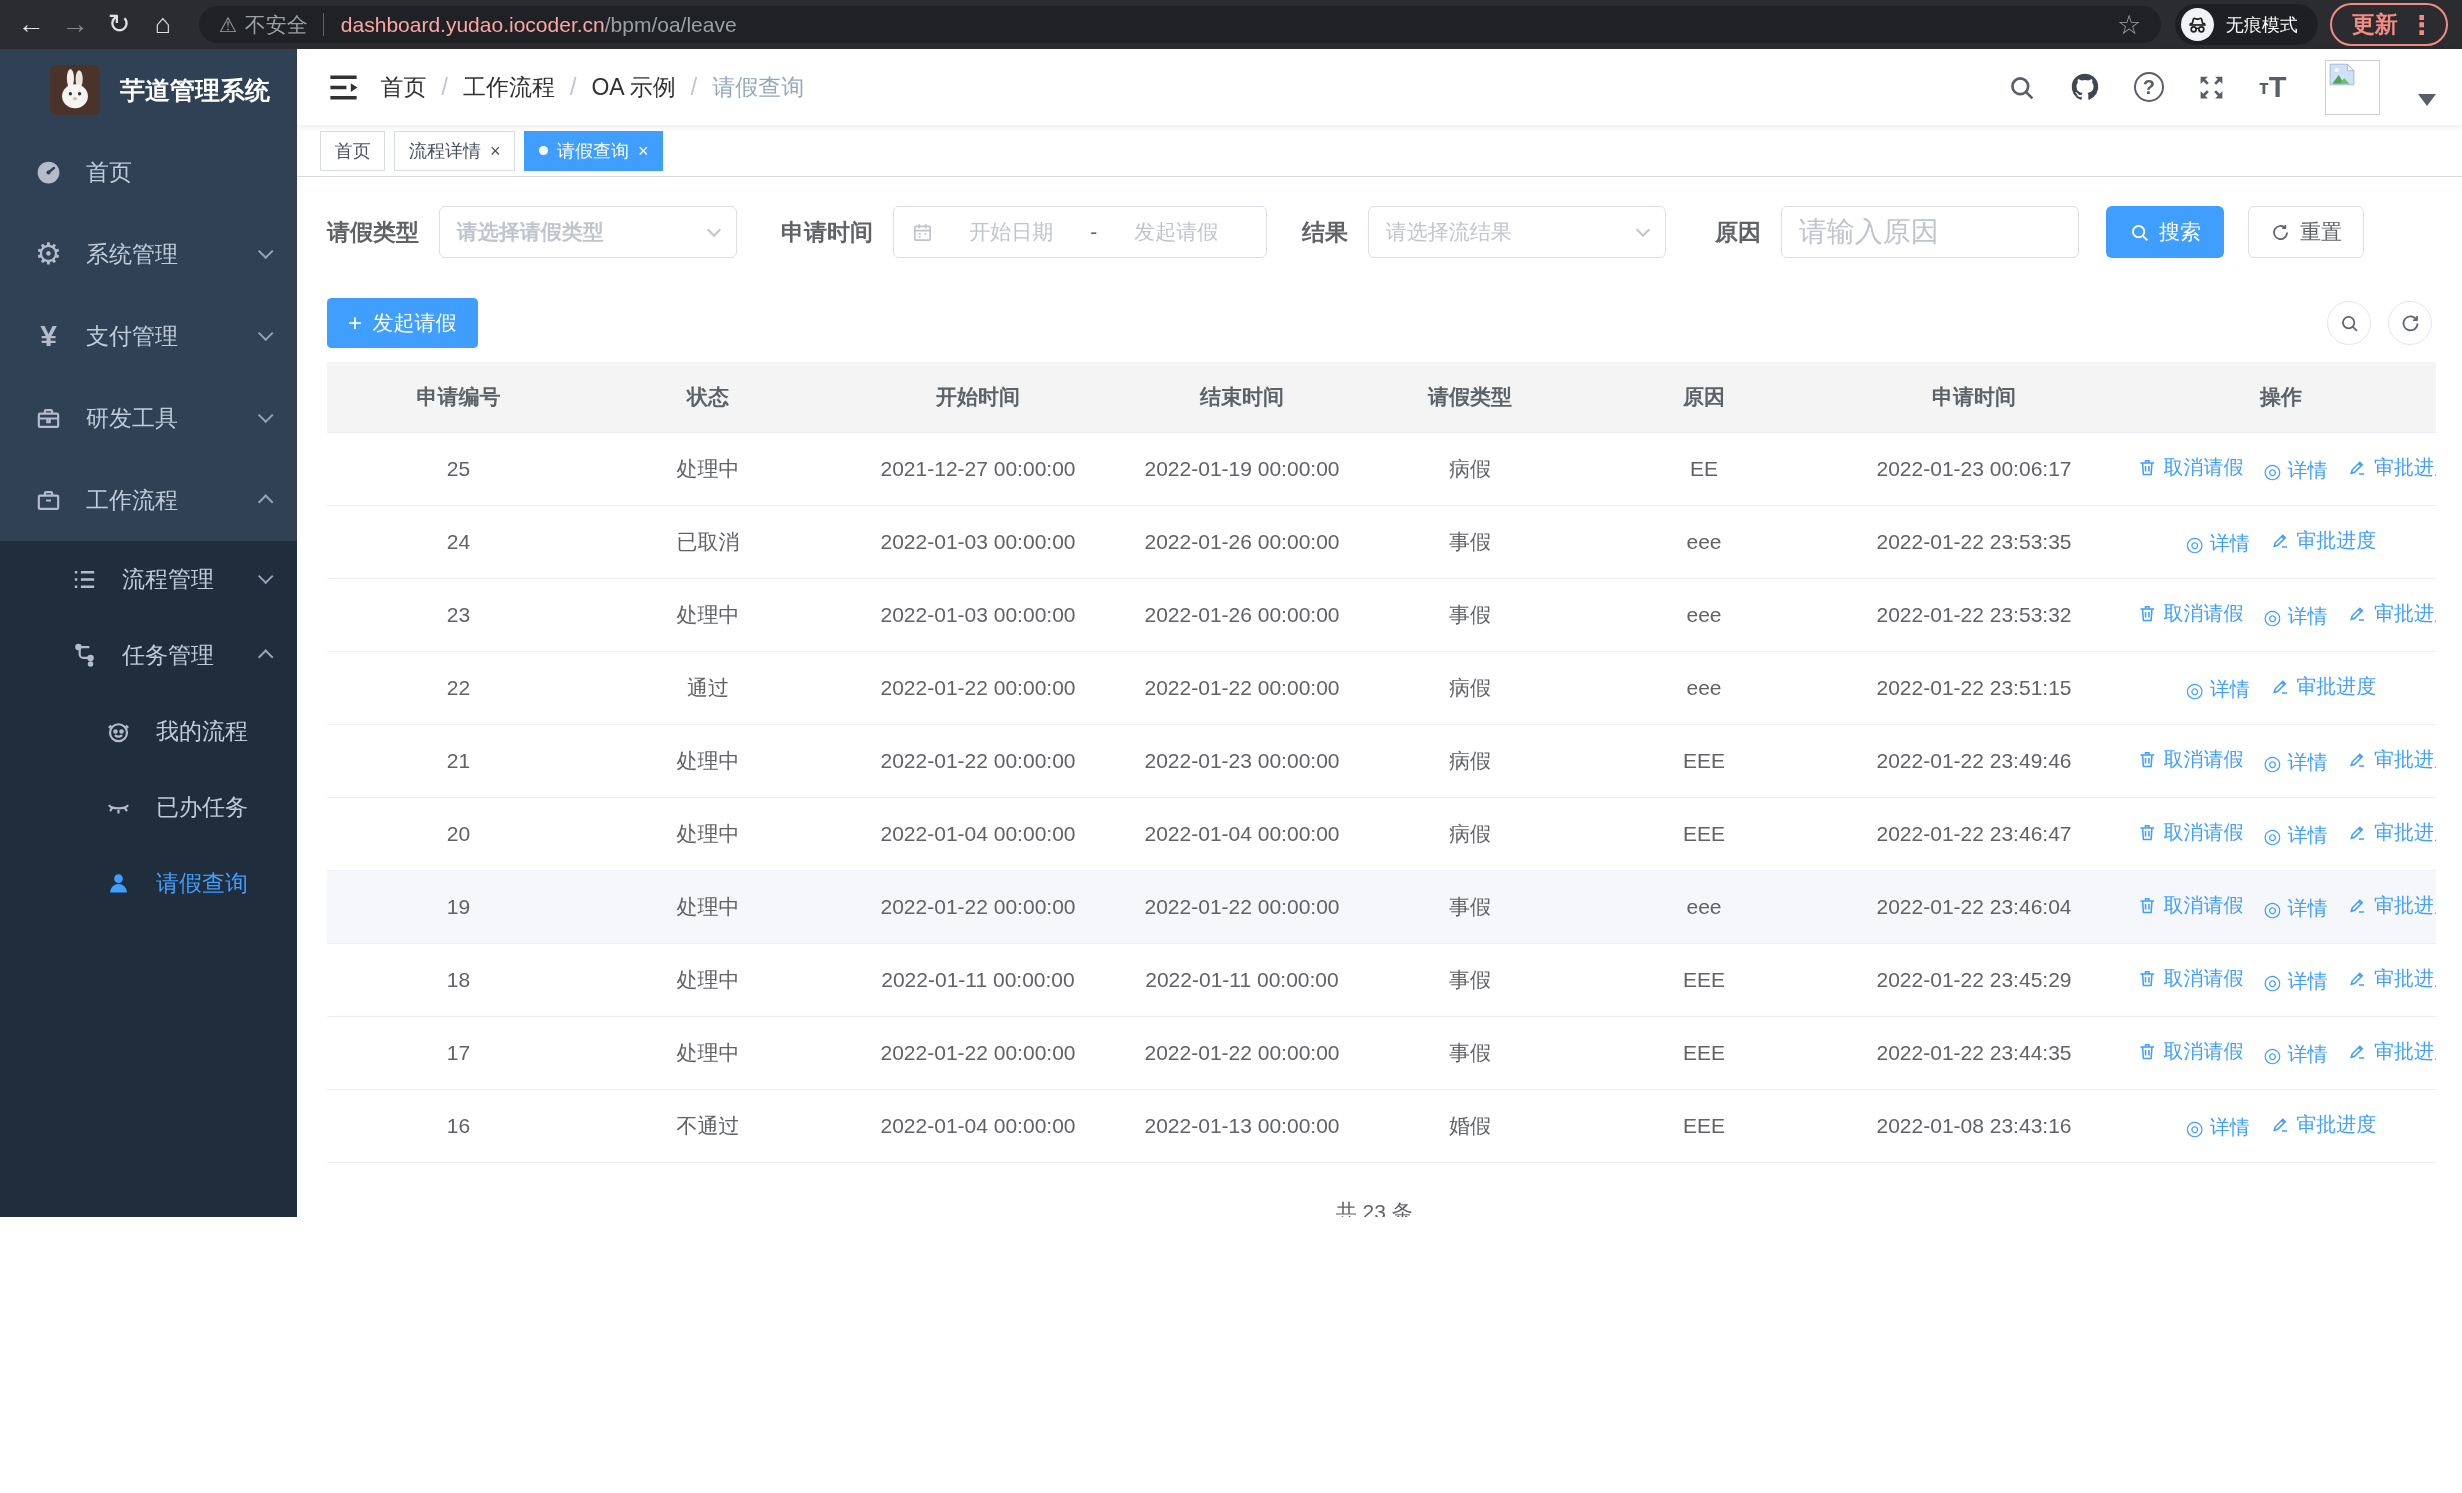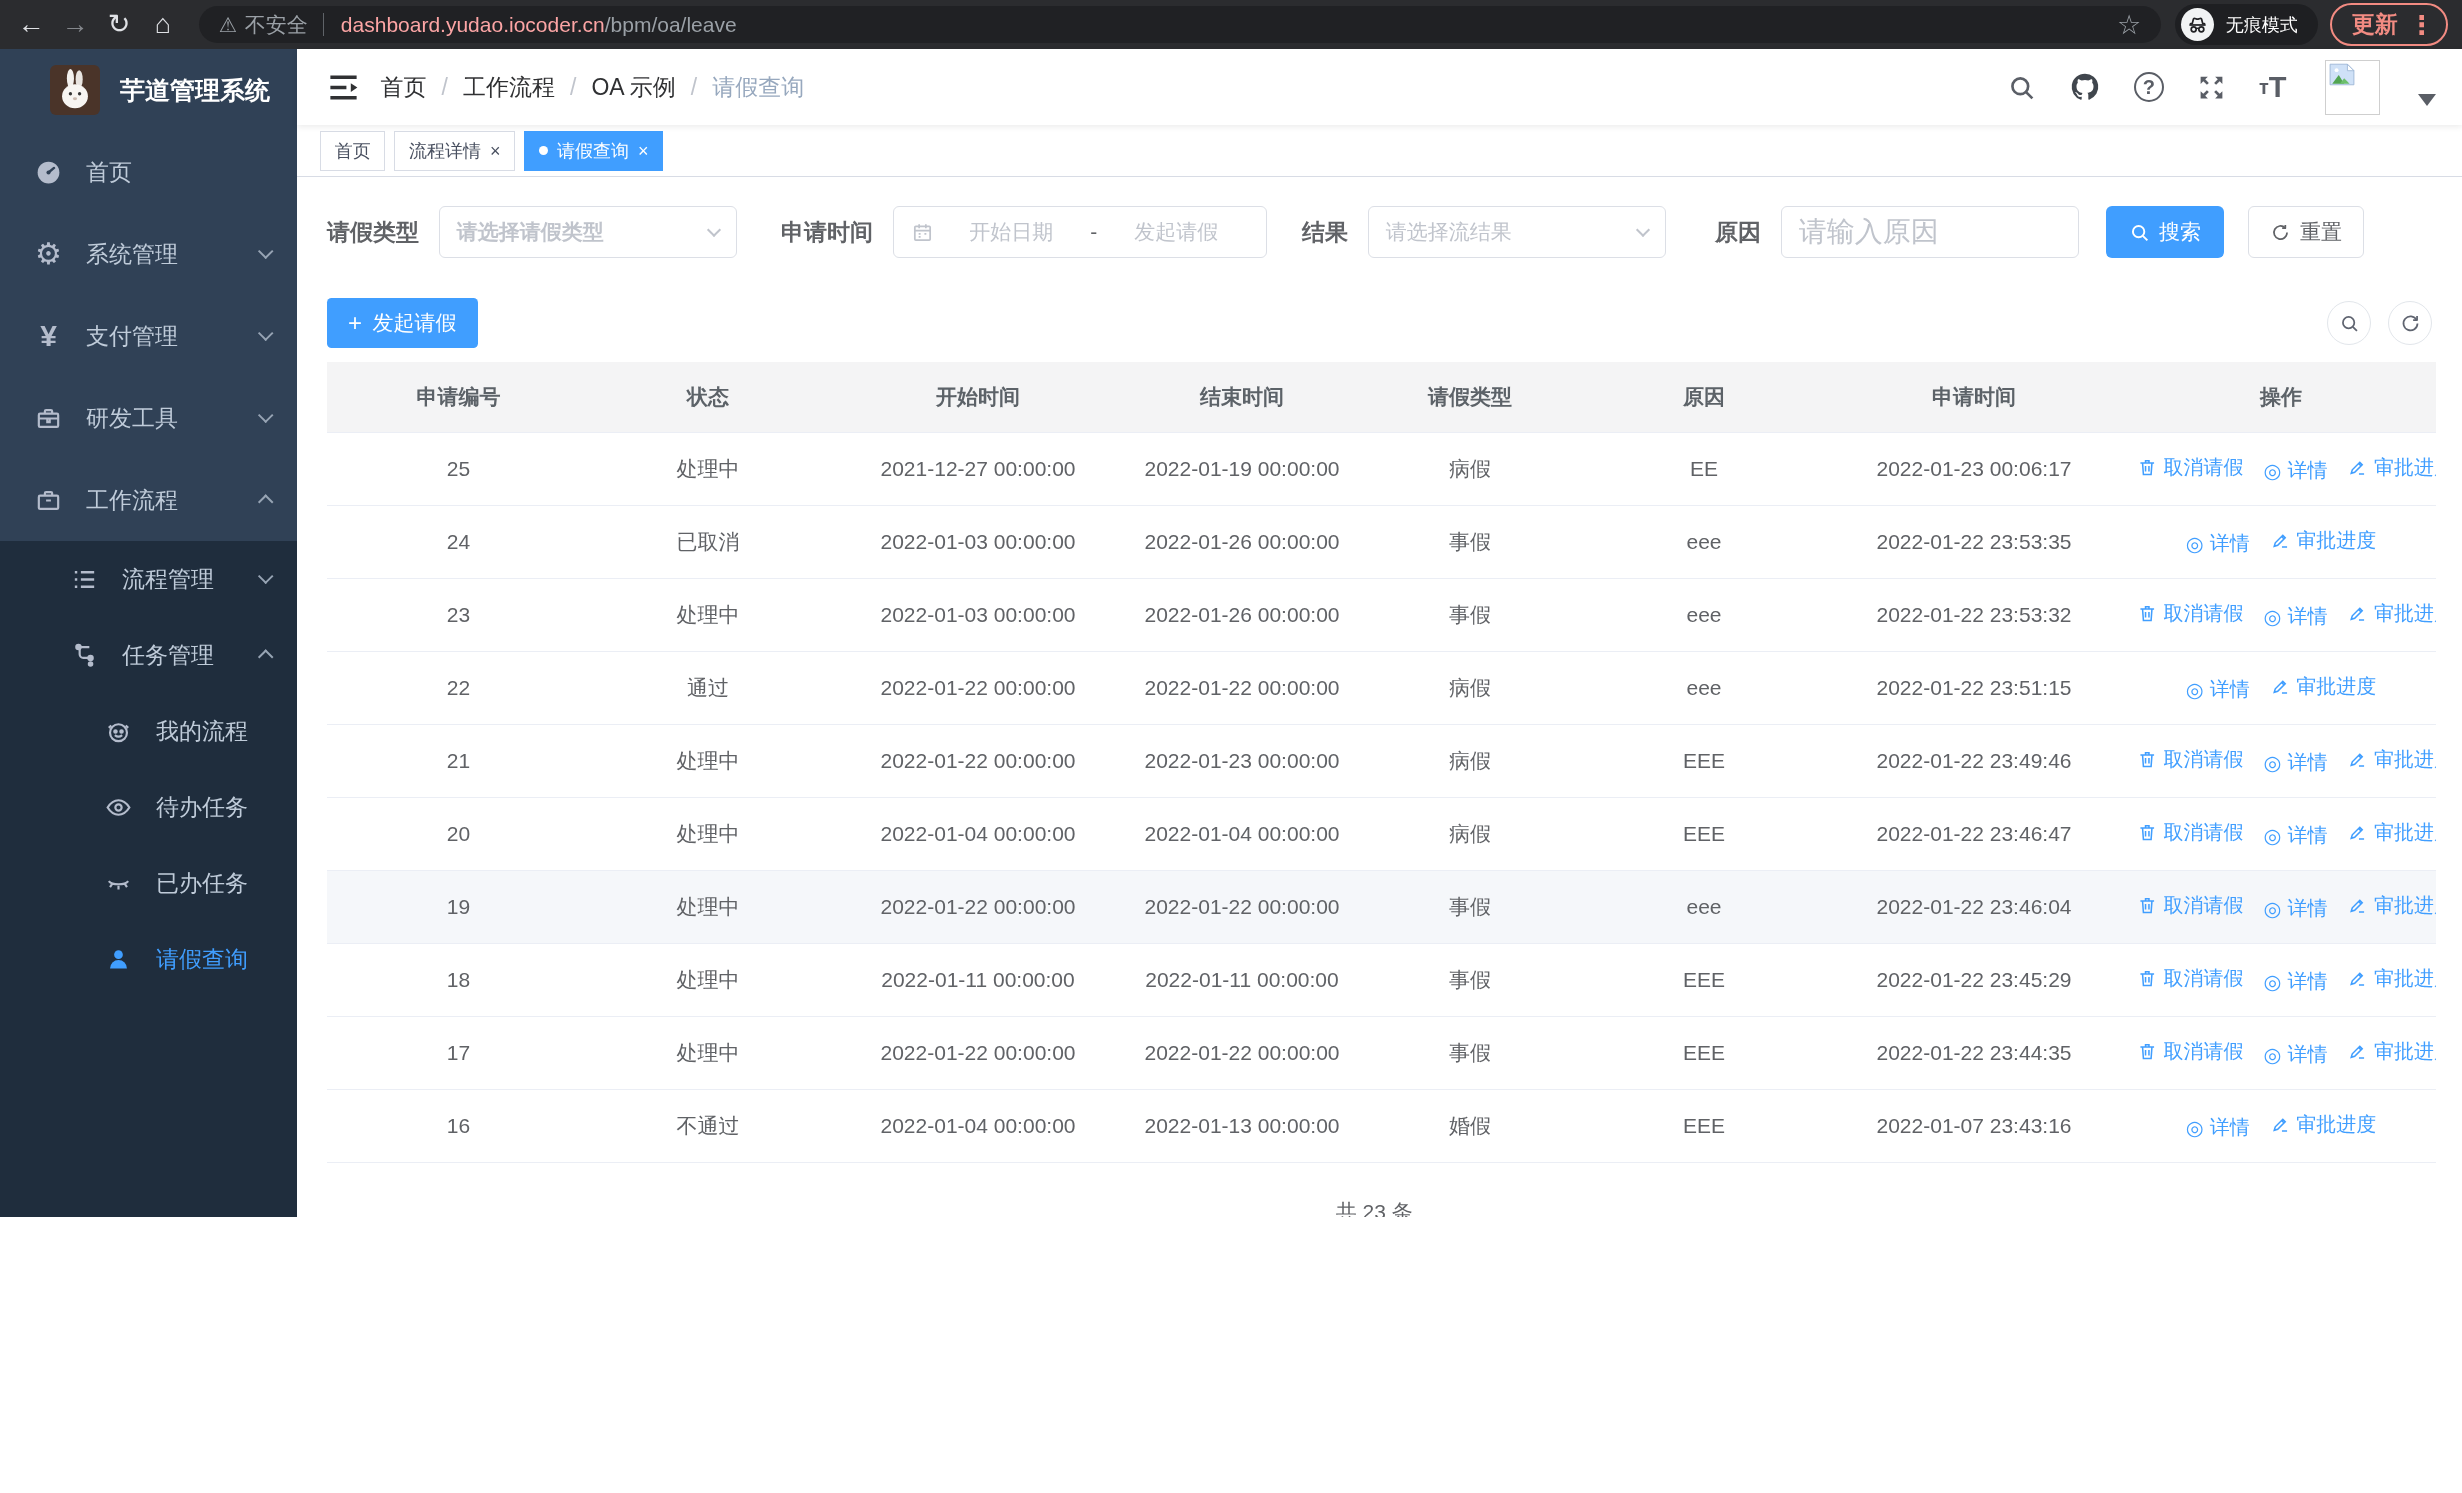--- a/index.html
+++ b/index.html
@@ -270,29 +270,20 @@
                 <path d="M4 9l2-2M20 9l-2-2M9 15c1.8 1.6 4.2 1.6 6 0"></path>
                 <circle cx="9.5" cy="12" r="1" fill="currentColor"></circle>
                 <circle cx="14.5" cy="12" r="1" fill="currentColor"></circle>
               </svg>
             </span>
             <span class="mi-label">我的流程</span>
           </div>
           <div class="menu-item l2">
             <span class="mi-icon">
               <svg viewBox="0 0 24 24" fill="none" stroke="currentColor" stroke-width="1.8">
-                <path d="M3 12c2.5-4 6-6 9-6s6.5 2 9 6c-2.5 4-6 6-9 6s-6.5-2-9-6z"></path>
-                <circle cx="12" cy="12" r="2.6"></circle>
-              </svg>
-            </span>
-            <span class="mi-label">待办任务</span>
-          </div>
-          <div class="menu-item l2">
-            <span class="mi-icon">
-              <svg viewBox="0 0 24 24" fill="none" stroke="currentColor" stroke-width="1.8">
                 <path d="M4 10c2.5 3.5 13.5 3.5 16 0M6.5 12.8L5 15M12 13.8V17M17.5 12.8L19 15"></path>
               </svg>
             </span>
             <span class="mi-label">已办任务</span>
           </div>
           <div class="menu-item l2 active">
             <span class="mi-icon">
               <svg viewBox="0 0 24 24">
                 <circle cx="12" cy="8" r="3.6" fill="currentColor"></circle>
                 <path d="M5 19.5a7 7 0 0 1 14 0z" fill="currentColor"></path>
@@ -657,21 +648,21 @@
                       <span>审批进度</span>
                     </span></td>
                 </tr>
                 <tr>
                   <td>16</td>
                   <td>不通过</td>
                   <td>2022-01-04 00:00:00</td>
                   <td>2022-01-13 00:00:00</td>
                   <td>婚假</td>
                   <td>EEE</td>
-                  <td>2022-01-07 23:43:16</td>
+                  <td>2022-01-08 23:43:16</td>
                   <td><span class="oplink">
                       <span class="view-glyph">◎</span>
                       <span>详情</span>
                     </span><span class="oplink">
                       <svg viewBox="0 0 24 24" fill="none" stroke="currentColor" stroke-width="1.8">
                         <path d="M5 19l1.2-4L15 6.2l2.8 2.8L9 17.8 5 19zM13.5 7.5l3 3M14 20h6"></path>
                       </svg>
                       <span>审批进度</span>
                     </span></td>
                 </tr>

